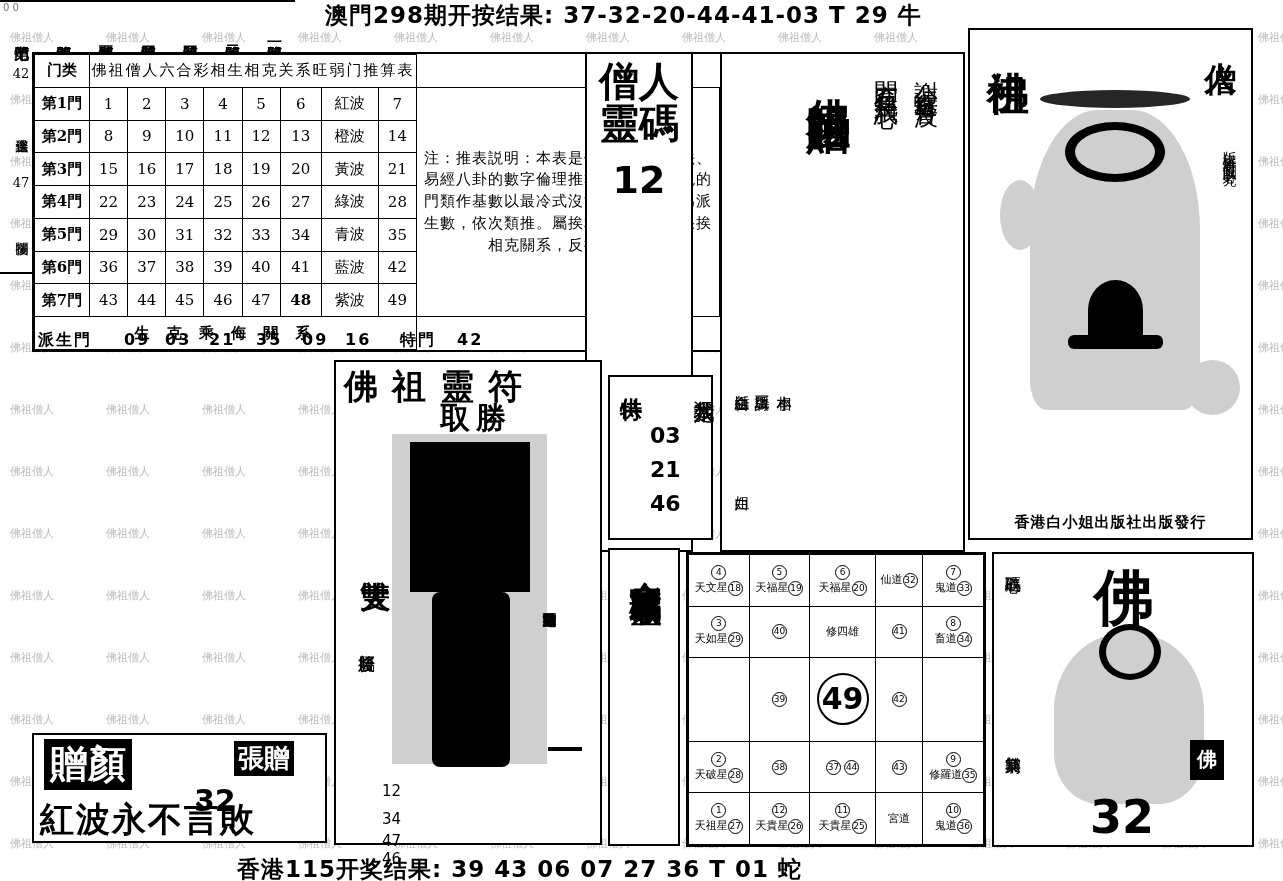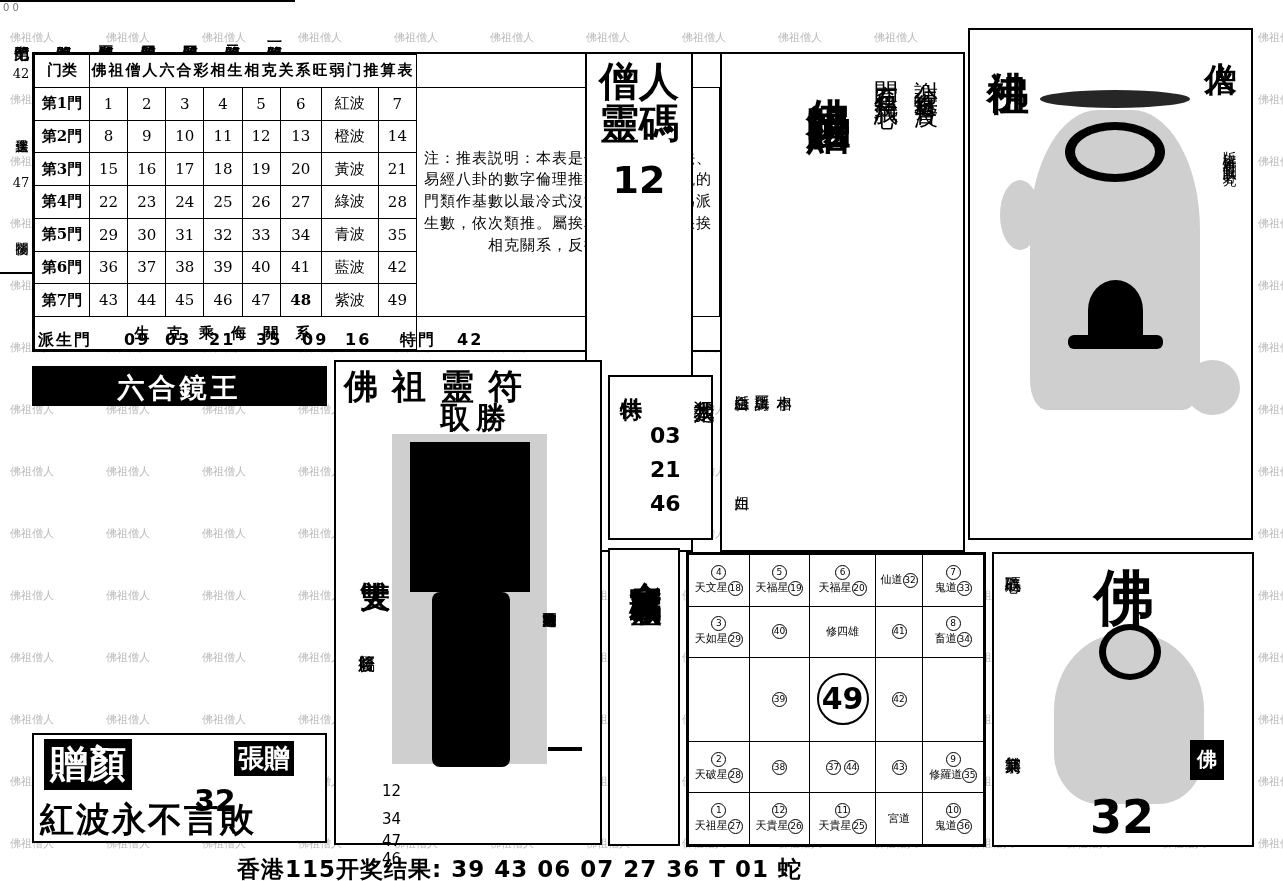--- a/index.html
+++ b/index.html
@@ -14,21 +14,21 @@
   .bottombar{position:absolute;left:0;top:854px;width:1283px;height:27px;}
   .bottombar .b{position:absolute;left:237px;top:0px;font-size:23px;font-weight:bold;letter-spacing:1px;white-space:nowrap;}
   .bigtitle{position:absolute;left:468px;top:10px;font-size:44px;font-weight:bold;letter-spacing:6px;font-family:"DejaVu Serif","Liberation Serif",serif;}
   .box{position:absolute;border:2px solid #000;background:#fff;box-sizing:border-box;}
   .bold{font-weight:bold;}
   
   #tbl{left:32px;top:52px;width:690px;height:300px;}
   #tbl table{border-collapse:collapse;width:100%;height:100%;}
   #tbl td,#tbl th{border:1px solid #000;text-align:center;font-size:15px;font-family:"DejaVu Serif",serif;}
   .hdr-menlei{width:52px;font-size:17px;font-weight:bold;}
-  .hdr-title{font-size:20px;font-weight:bold;letter-spacing:2px;margin-left:47px;}
+  .hdr-title{font-size:20px;font-weight:normal;letter-spacing:2px;margin-left:47px;}
   .rowlabel{font-weight:bold;font-size:16px;}
   .note{font-size:17px;line-height:1.45;font-family:"DejaVu Serif",serif;padding:4px 6px;text-align:left;letter-spacing:1px;}
   .shengke{font-size:17px;font-weight:bold;letter-spacing:6px;}
   .paisheng{font-size:16px;font-weight:bold;letter-spacing:2px;}
   
   .vert{writing-mode:vertical-rl;text-orientation:upright;}
   
   #slm{left:585px;top:52px;width:108px;height:500px;}
   #slm .col{font-size:40px;font-weight:bold;font-family:"DejaVu Serif",serif;line-height:1.05;text-align:center;margin-top:6px;}
   #slm .num{font-size:38px;font-weight:bold;text-align:center;margin-top:14px;}
@@ -270,20 +270,21 @@
       <span class="wm" style="left: 778px; top: 836px;">佛祖僧人</span>
       <span class="wm" style="left: 874px; top: 836px;">佛祖僧人</span>
       <span class="wm" style="left: 970px; top: 836px;">佛祖僧人</span>
       <span class="wm" style="left: 1066px; top: 836px;">佛祖僧人</span>
       <span class="wm" style="left: 1162px; top: 836px;">佛祖僧人</span>
       <span class="wm" style="left: 1258px; top: 836px;">佛祖僧人</span>
     </div>
 
   <div class="topbar">
     <span class="corner">0 0</span>
+    <span class="t">澳門298期开按结果: 37-32-20-44-41-03 T 29 牛</span>
   </div>
 
 
   <div class="box" id="tbl">
     <table>
       <tbody>
           <tr>
         <td class="hdr-menlei">门类</td>
         <td colspan="8" class="hdr-title">佛祖僧人六合彩相生相克关系旺弱门推算表</td>
       </tr>
@@ -405,25 +406,23 @@
     <div class="vert" style="position:absolute;right:12px;top:110px;font-size:14px;letter-spacing:3px;">版權所有翻版必究</div>
 
     <div class="art" style="left:70px;top:60px;width:150px;height:18px;border-radius:50%;opacity:.85"></div>
     <div class="artgray" style="left:60px;top:80px;width:170px;height:300px;border-radius:40% 40% 10% 10%;"></div>
     <div class="art" style="left:95px;top:92px;width:100px;height:60px;border-radius:50%;"></div>
     <div class="artgray" style="left:105px;top:100px;width:80px;height:44px;border-radius:50%;"></div>
     <div class="art" style="left:118px;top:250px;width:55px;height:60px;border-radius:50% 50% 0 0;"></div>
     <div class="art" style="left:98px;top:305px;width:95px;height:14px;border-radius:6px;"></div>
     <div class="artgray" style="left:215px;top:330px;width:55px;height:55px;border-radius:50%;"></div>
     <div class="artgray" style="left:30px;top:150px;width:40px;height:70px;border-radius:50%;"></div>
-  </div>
-
-  <div id="banner" class="box">
-    <div class="bt">六合鏡王</div>
-  </div>
+    <div class="hk-line" style="position:absolute;left:0;right:0;bottom:6px;">香港白小姐出版社出版發行</div>
+  </div>
+
 
   <div id="doors">
     <table>
       <tbody>
           <tr class="dtop">
         <td class="vert" style="height:62px;font-weight:bold;font-size:15px">第七門</td>
         <td class="vert" style="font-weight:bold;font-size:15px">第六門</td>
         <td class="vert" style="font-weight:bold;font-size:15px">第五門</td>
         <td class="vert" style="font-weight:bold;font-size:15px">第四門</td>
         <td class="vert" style="font-weight:bold;font-size:15px">第三門</td>

